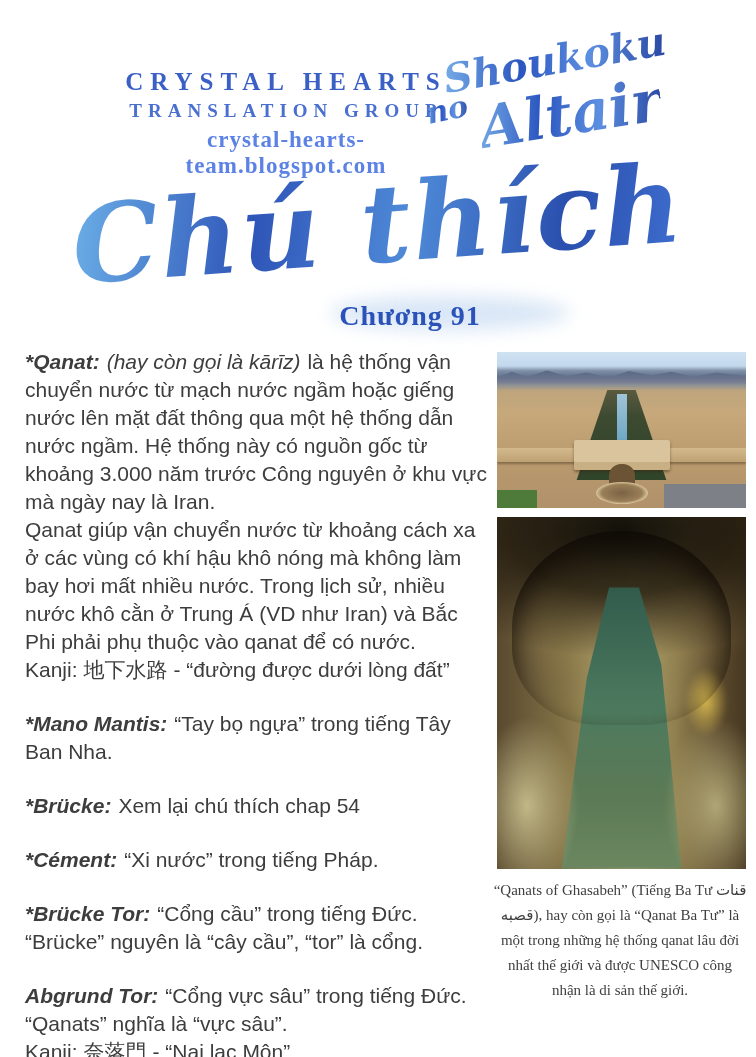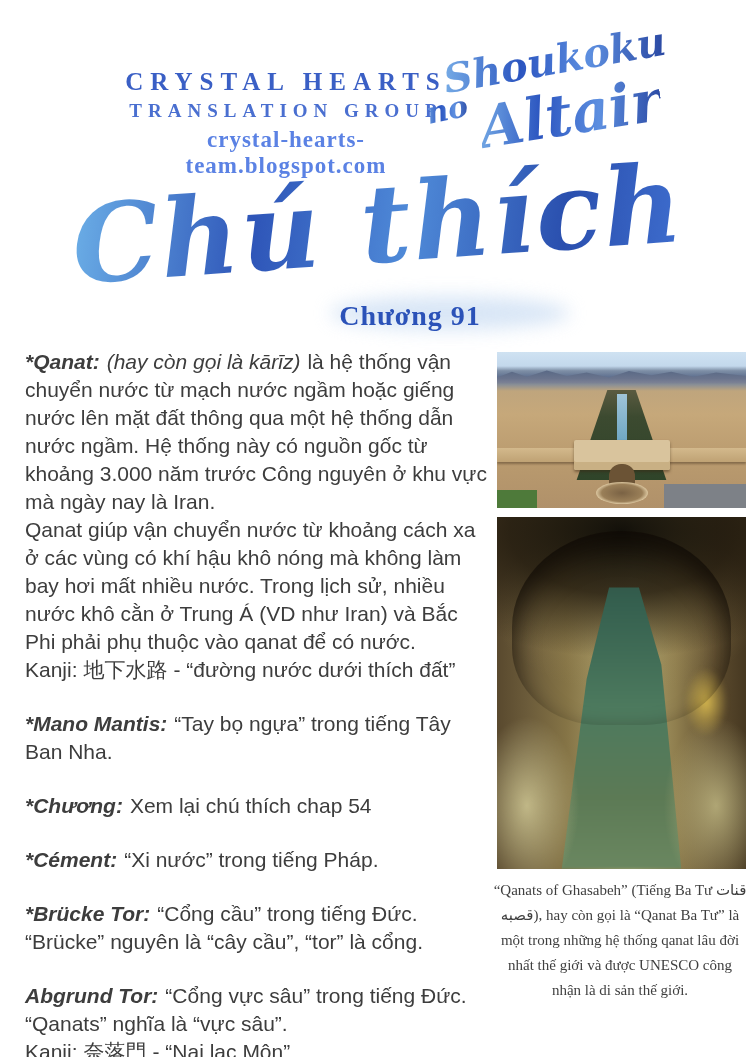--- a/index.html
+++ b/index.html
@@ -163,29 +163,29 @@
     <div class="title-smudge"></div>
     <div class="title-main">Chú thích</div>
   </div>
   <div class="chapter">Chương 91</div>
 
   <div class="notes-col">
 
     <div class="note">
       <span class="term">*Qanat:</span><span class="it">(hay còn gọi là kārīz)</span><span>là hệ thống vận chuyển nước từ mạch nước ngầm hoặc giếng nước lên mặt đất thông qua một hệ thống dẫn nước ngầm. Hệ thống này có nguồn gốc từ khoảng 3.000 năm trước Công nguyên ở khu vực mà ngày nay là Iran.</span>
       <span class="blockline">Qanat giúp vận chuyển nước từ khoảng cách xa ở các vùng có khí hậu khô nóng mà không làm bay hơi mất nhiều nước. Trong lịch sử, nhiều nước khô cằn ở Trung Á (VD như Iran) và Bắc Phi phải phụ thuộc vào qanat để có nước.</span>
-      <span class="blockline"><span class="kanji-label">Kanji:</span><span class="kanji-cjk">地下水路</span><span>- “đường nước dưới thích đất”</span></span>
+      <span class="blockline"><span class="kanji-label">Kanji:</span><span class="kanji-cjk">地下水路</span><span>- “đường được dưới lòng đất”</span></span>
     </div>
 
     <div class="note">
       <span class="term">*Mano Mantis:</span><span>“Tay bọ ngựa” trong tiếng Tây Ban Nha.</span>
     </div>
 
     <div class="note">
-      <span class="term">*Chương:</span><span>Xem lại chú thích chap 54</span>
+      <span class="term">*Brücke:</span><span>Xem lại chú thích chap 54</span>
     </div>
 
     <div class="note">
       <span class="term">*Cément:</span><span>“Xi nước” trong tiếng Pháp.</span>
     </div>
 
     <div class="note">
       <span class="term">*Brücke Tor:</span><span>“Cổng cầu” trong tiếng Đức.</span>
       <span class="blockline">“Brücke” nguyên là “cây cầu”, “tor” là cổng.</span>
     </div>

